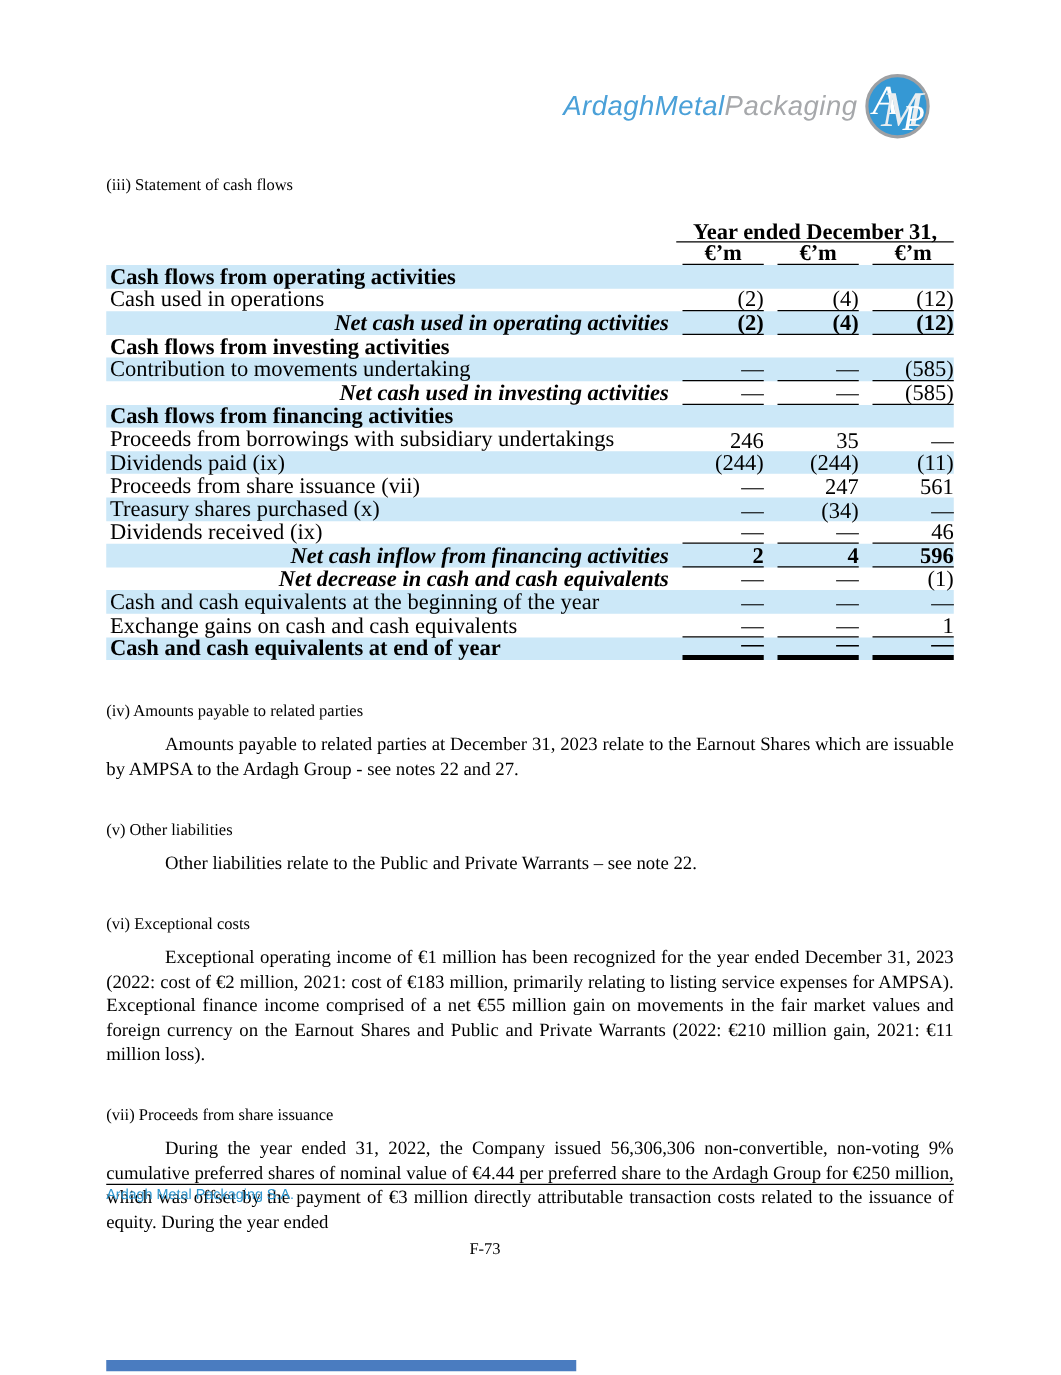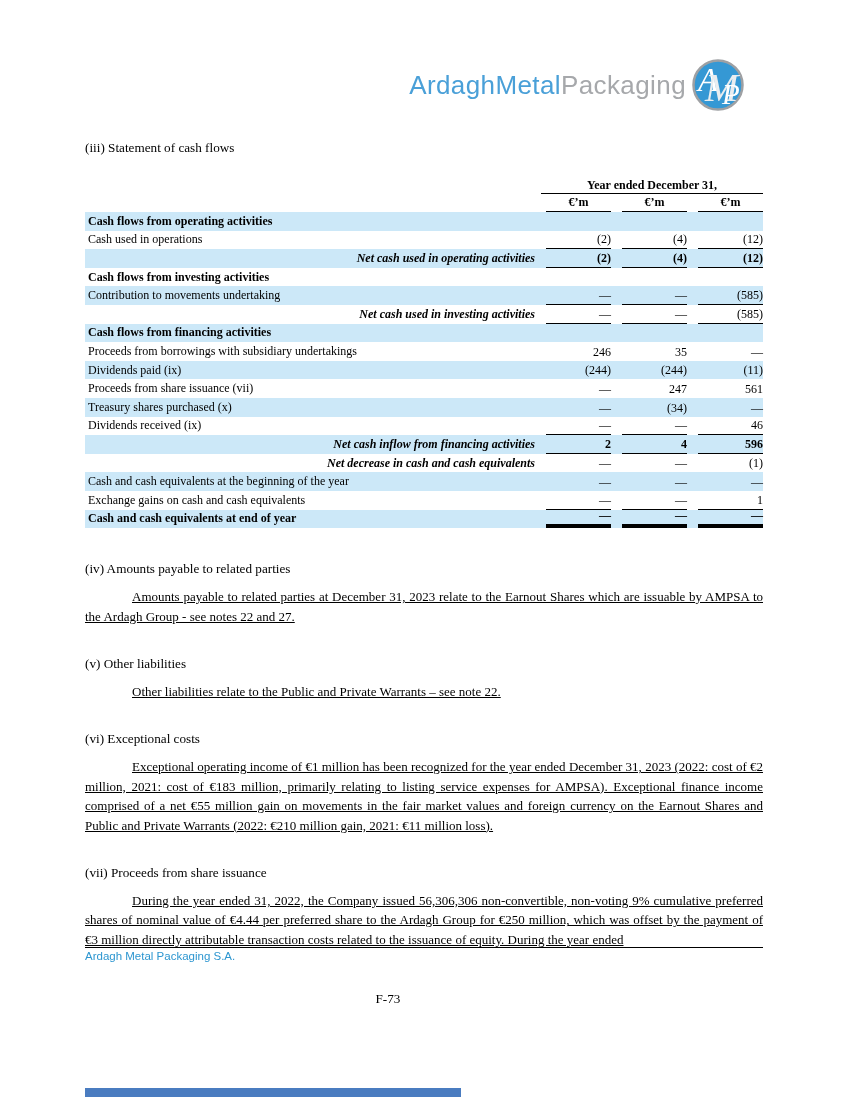--- a/index.html
+++ b/index.html
@@ -6,30 +6,30 @@
   html,body { background:#888; }
   .page {
     position:relative; width:849px; height:1100px; margin:0 auto;
     background:#ffffff; color:#000;
     font-family:"Liberation Serif", serif; overflow:hidden;
   }
   .content { position:absolute; left:85px; top:0; width:678px; }
 
   
   .logo-row { position:absolute; top:58px; right:104px; display:flex; align-items:center; gap:5px; }
-  .logo-text { font-family:"Liberation Sans", sans-serif; font-size:26px; font-weight:400; letter-spacing:.4px; white-space:nowrap; }
+  .logo-text { font-family:"Liberation Sans", sans-serif; font-size:22px; font-weight:400; letter-spacing:.4px; white-space:nowrap;font-style:italic; }
   .logo-ardagh, .logo-metal { color:var(--logo-blue,#4aa0d8); }
   .logo-packaging { color:var(--logo-gray,#a6a8ab); }
   .monogram { width:54px; height:54px; }
 
   
   .doc-title { margin-top:140px; font-size:13.2px; }
 
   
-  .fin-table { margin-top:21px; font-size:12px; }
+  .fin-table { margin-top:21px; font-size:18px; }
   .trow { display:flex; align-items:flex-end; height:18.6px; }
   .trow.shaded { background:var(--row-blue,#cce8f8); }
   .tlabel { flex:1; padding:0 0 1px 3px; align-self:center; line-height:16px; }
   .tcell { width:76px; }
   .seg { margin-left:11px; text-align:right; line-height:16px; padding-bottom:1px; }
   .seg.u { border-bottom:1.6px solid #000; }
   .seg.thick { border-bottom:4px solid #000; }
   .seg.center { text-align:center; }
   .section .tlabel { font-weight:bold; }
   .net-italic .tlabel { font-weight:bold; font-style:italic;text-align:right; }
@@ -40,21 +40,21 @@
   .hrow.years { height:19px; }
   .hrow.units { height:18px; }
   .hspan { width:228px; }
   .hspan-inner { margin-left:6px; text-align:center; font-weight:bold; border-bottom:1.2px solid #000; line-height:15px; }
   .hcell { width:76px; font-weight:bold; }
 
   
   .notes { margin-top:0; }
   .note-heading { margin:30px 0 10px; font-size:13.2px; font-weight:400; }
   .notes .note:first-child .note-heading { margin-top:33px; }
-  .note-para { font-size:13px; line-height:19.4px; text-align:justify; text-indent:47px; margin-bottom:10px;text-decoration:underline; }
+  .note-para { font-size:15px; line-height:19.4px; text-align:justify; text-indent:47px; margin-bottom:10px; }
 
   
   .footer-line { position:absolute; left:85px; top:947px; width:678px; border-top:1.3px solid #000; }
   .footer-company { position:absolute; left:85px; top:950px; width:678px; text-align:left;
     font-family:"Liberation Sans", sans-serif; font-size:11.5px; color:var(--footer-blue,#2d96d0); }
   .page-number { position:absolute; left:0; top:991px; width:776px; text-align:center; font-size:13.2px; }
   .bottom-bar { position:absolute; left:85px; top:1088px; width:376px; height:9px; background:var(--bar-blue,#4a7cc0); }
 </style>
 </head>
 <body>

